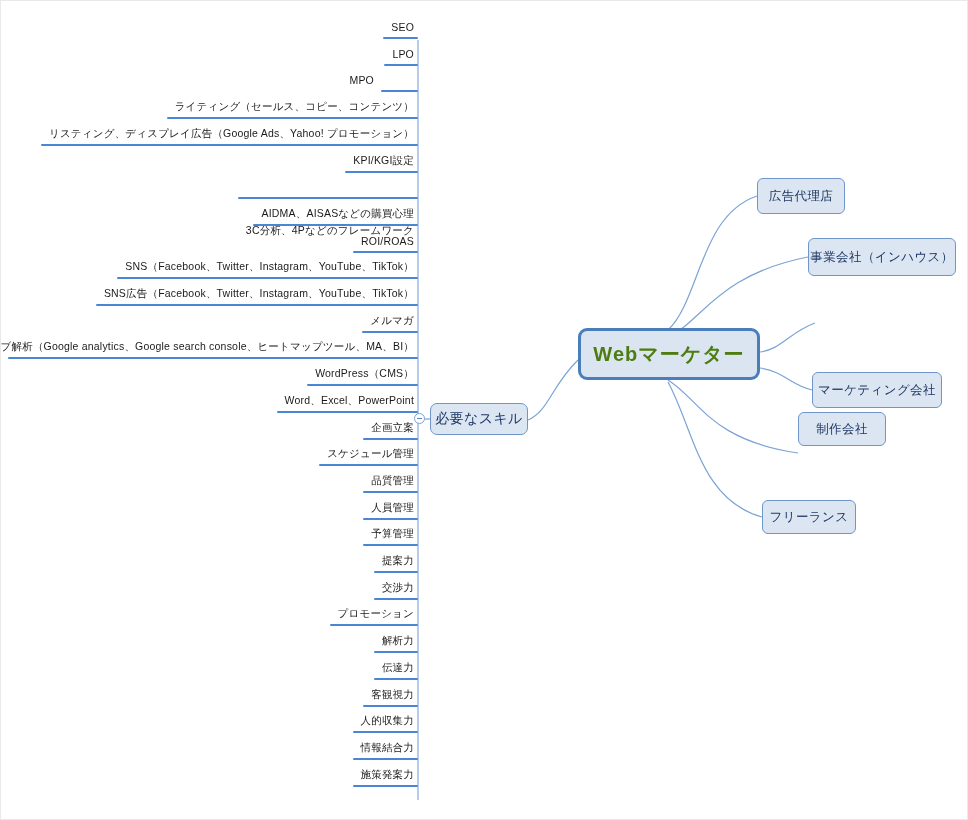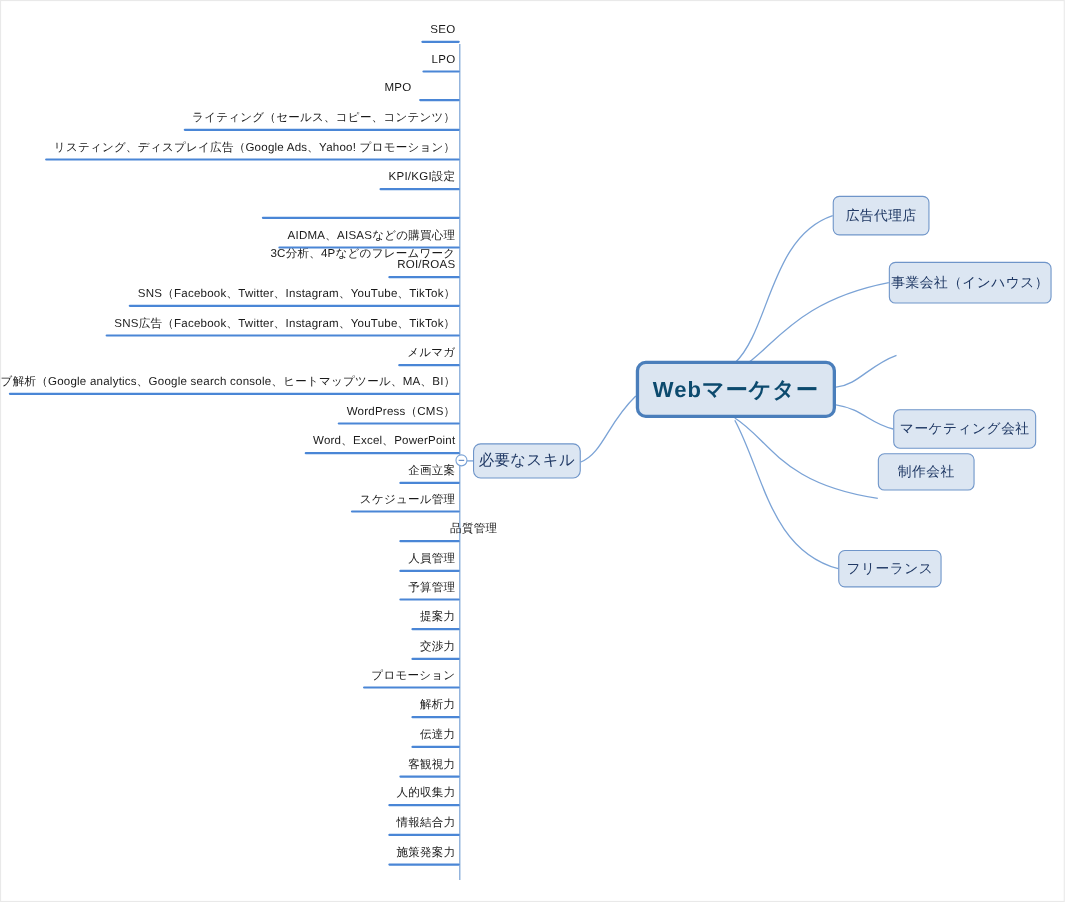--- a/index.html
+++ b/index.html
@@ -27,21 +27,21 @@
     color:#1f3864;
     white-space:nowrap;
     letter-spacing:.4px;
   }
   .node.root{
     background:#dbe5f1;
     border:3px solid #4a7ebb;
     border-radius:9px;
     font-size:20px;
     font-weight:bold;
-    color:#0c4a6e;
+    color:#4d7c0f;
     letter-spacing:1px;
   }
   .node.sub{
     font-size:12.5px;
     border-width:1.4px;
     border-radius:6px;
   }
   .node.mid{
     font-size:14px;
     border-width:1.4px;
@@ -165,21 +165,21 @@
       <div class="leaf" style="left: 0px; top: 336.4px; width: 418px;">ウェブ解析（Google analytics、Google search console、ヒートマップツール、MA、BI）</div>
       <div class="leafline" style="top: 357.4px; left: 8px; width: 410px;"></div>
       <div class="leaf" style="left: 0px; top: 363.1px; width: 418px;">WordPress（CMS）</div>
       <div class="leafline" style="top: 384.1px; left: 307.125px; width: 110.875px;"></div>
       <div class="leaf" style="left: 0px; top: 389.8px; width: 418px;">Word、Excel、PowerPoint</div>
       <div class="leafline" style="top: 410.8px; left: 276.531px; width: 141.469px;"></div>
       <div class="leaf" style="left: 0px; top: 416.5px; width: 418px;">企画立案</div>
       <div class="leafline" style="top: 437.5px; left: 363.188px; width: 54.8125px;"></div>
       <div class="leaf" style="left: 0px; top: 443.2px; width: 418px;">スケジュール管理</div>
       <div class="leafline" style="top: 464.2px; left: 319.156px; width: 98.8438px;"></div>
-      <div class="leaf" style="left: 0px; top: 469.9px; width: 418px; margin-left: 38px;">品質管理</div>
+      <div class="leaf" style="left: 0px; top: 469.9px; width: 418px;">品質管理</div>
       <div class="leafline" style="top: 490.9px; left: 363.188px; width: 54.8125px;"></div>
       <div class="leaf" style="left: 0px; top: 496.6px; width: 418px;">人員管理</div>
       <div class="leafline" style="top: 517.6px; left: 363.188px; width: 54.8125px;"></div>
       <div class="leaf" style="left: 0px; top: 523.3px; width: 418px;">予算管理</div>
       <div class="leafline" style="top: 544.3px; left: 363.188px; width: 54.8125px;"></div>
       <div class="leaf" style="left: 0px; top: 550px; width: 418px;">提案力</div>
       <div class="leafline" style="top: 571px; left: 373.891px; width: 44.1094px;"></div>
       <div class="leaf" style="left: 0px; top: 576.7px; width: 418px;">交渉力</div>
       <div class="leafline" style="top: 597.7px; left: 373.891px; width: 44.1094px;"></div>
       <div class="leaf" style="left: 0px; top: 603.4px; width: 418px;">プロモーション</div>

